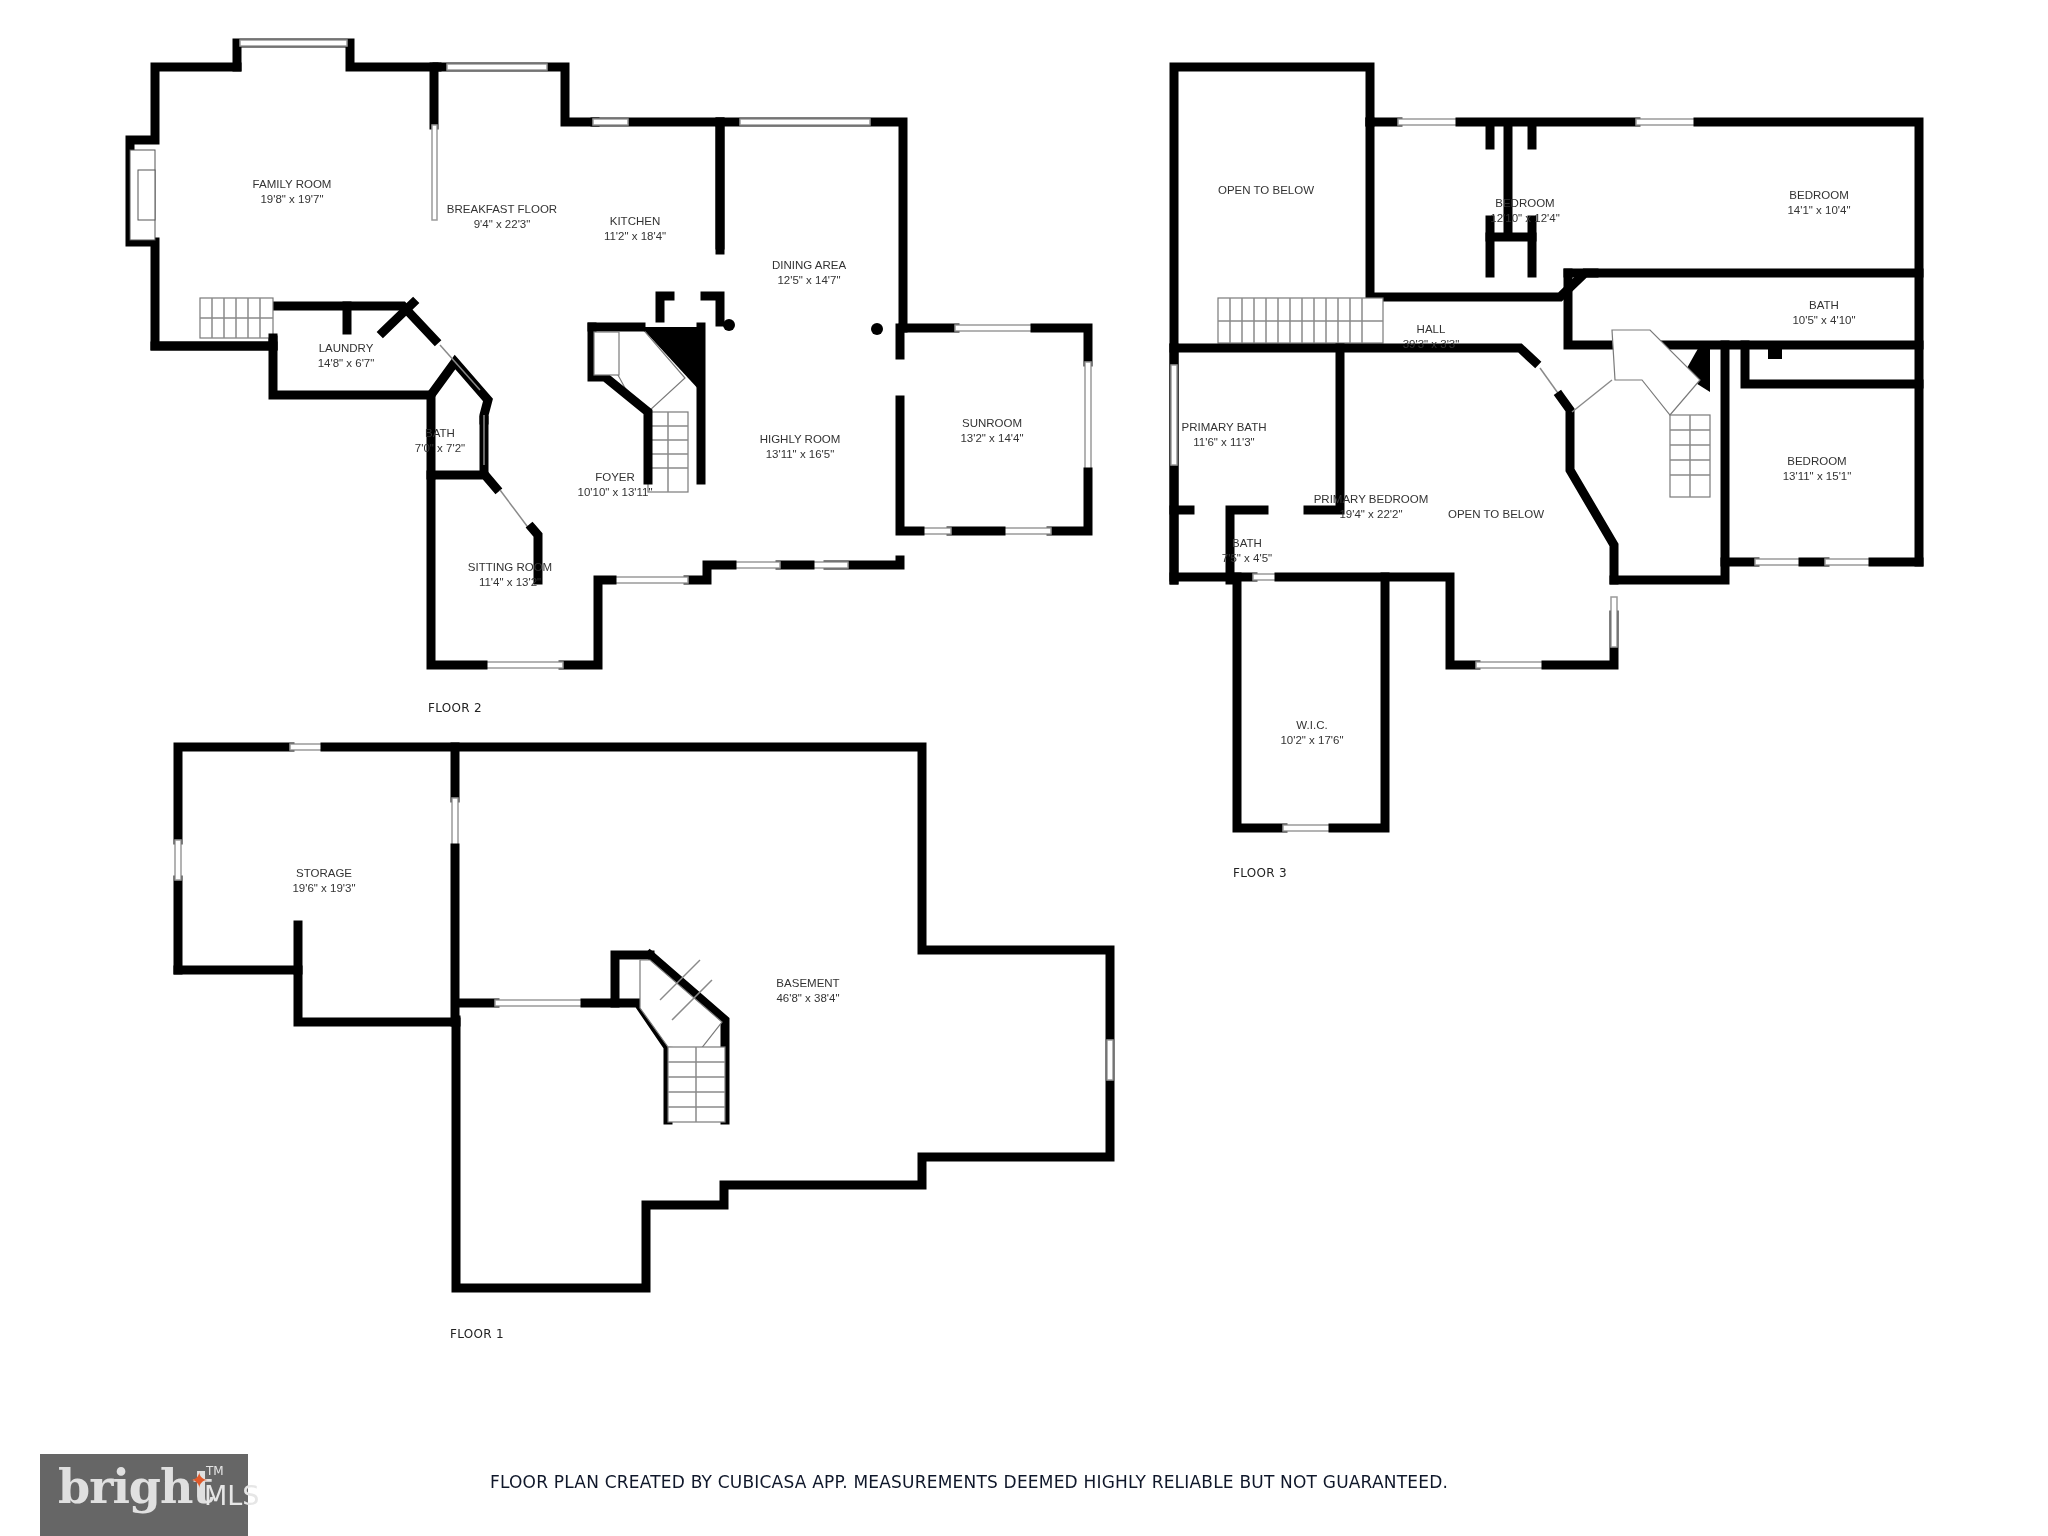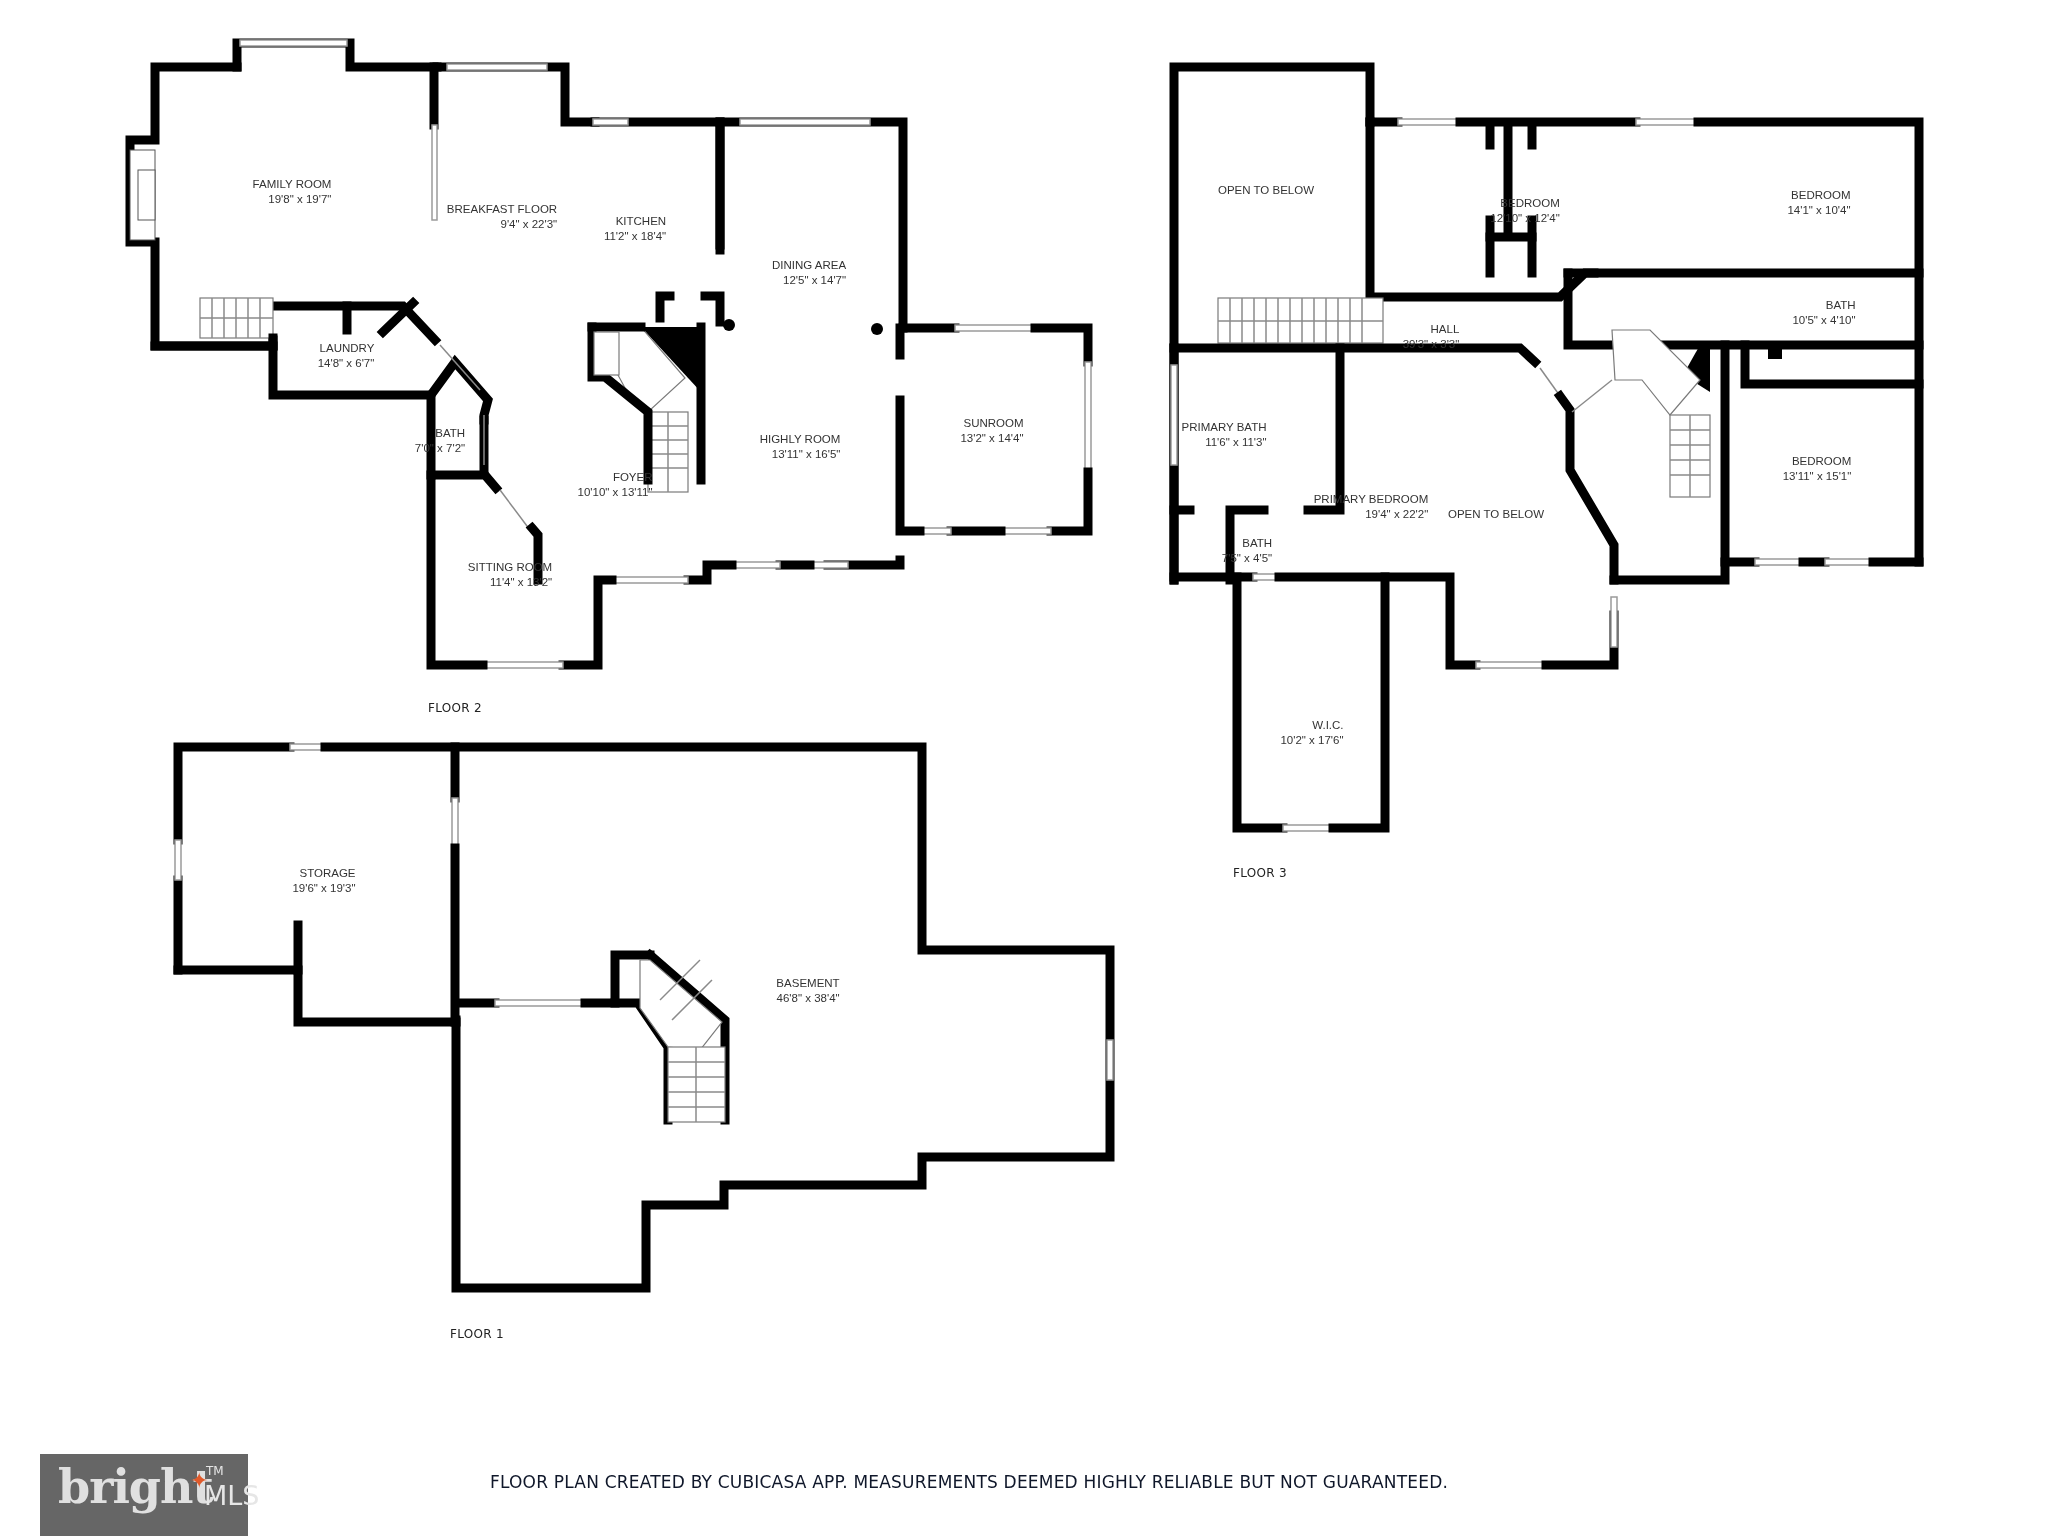--- a/index.html
+++ b/index.html
@@ -3,21 +3,21 @@
 <meta charset="utf-8">
 <style>
   html, body { margin:0; padding:0; background:#ffffff; }
   body { width:2048px; height:1536px; position:relative; overflow:hidden; font-family:"DejaVu Sans", sans-serif; }
   svg.plan { position:absolute; left:0; top:0; width:2048px; height:1536px; }
   .wall { fill:none; stroke:#000; stroke-width:9; stroke-linejoin:miter; stroke-linecap:square; }
   .thin { fill:none; stroke:#8a8a8a; stroke-width:1.5; }
   .win { fill:#fff; stroke:#9a9a9a; stroke-width:1.5; }
   .stair { fill:#fff; stroke:#7a7a7a; stroke-width:1.2; }
   .solid { fill:#000; }
-  .label { position:absolute; transform:translateX(-50%); text-align:right; color:#333; font-family:"Liberation Sans", sans-serif; font-size:11.5px; line-height:15px; white-space:nowrap; }
+  .label { position:absolute; transform:translateX(-50%); text-align:center; color:#333; font-family:"Liberation Sans", sans-serif; font-size:11.5px; line-height:15px; white-space:nowrap; }
   .floor-label { position:absolute; color:#222; font-family:"DejaVu Sans", sans-serif; font-size:12px; letter-spacing:0.3px; }
   .disclaimer { position:absolute; left:490px; top:1472px; color:#0f172a; font-family:"DejaVu Sans", sans-serif; font-size:17px; letter-spacing:0.2px; white-space:nowrap; }
   .logo { position:absolute; left:0; top:1454px; width:208px; height:82px; background:#666666;margin-left:40px; }
   .logo .brand { position:absolute; left:18px; top:6px; color:#e0e0e0; font-family:"DejaVu Serif", serif; font-size:46px; font-weight:bold; letter-spacing:-1px; }
   .logo .mls { position:absolute; left:164px; top:26px; color:#e6e6e6; font-family:"DejaVu Sans", sans-serif; font-size:27px;text-align:right; }
   .logo .tm { position:absolute; left:166px; top:10px; color:#e6e6e6; font-size:12px; }
   .logo .star { position:absolute; left:150px; top:16px; color:#e05a2b; font-size:22px; line-height:22px; }
 </style>
 </head>
 <body>

